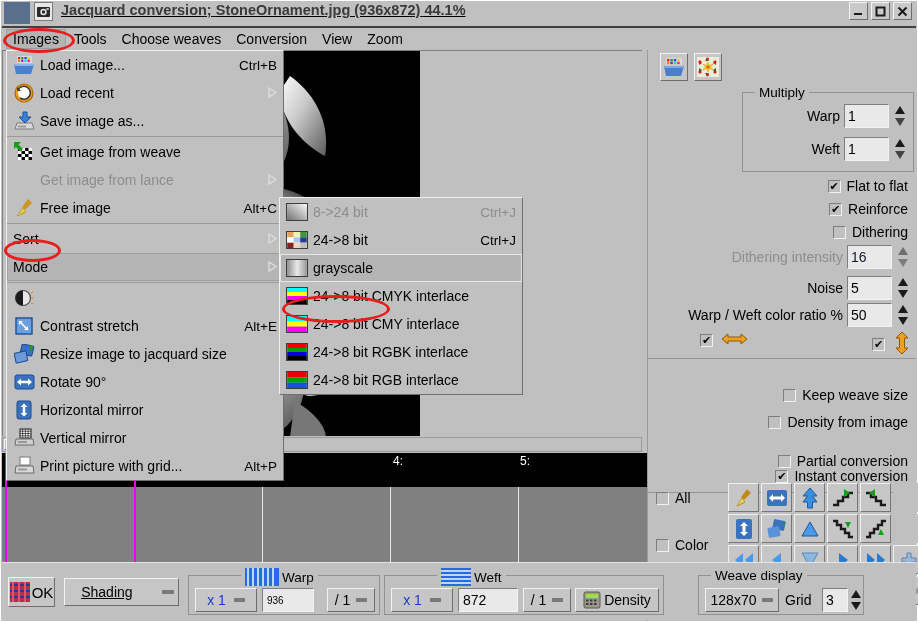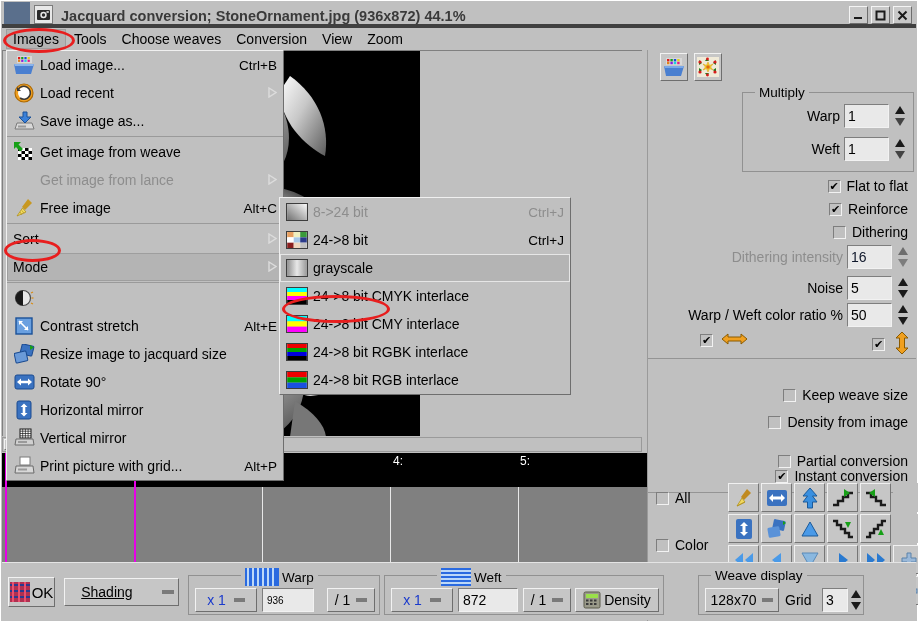--- a/index.html
+++ b/index.html
@@ -10,22 +10,23 @@
     font-size:13px; color:#000;
     background:#c0c0c0;
     position:relative;
     -webkit-font-smoothing:none;
   }
   .app { position:absolute; inset:0; background:#c0c0c0; border:1px solid #fff; }
 
   
   .titlebar {
     position:absolute; left:1px; top:1px; right:1px; height:26px;
-    background:#c0c0c0; display:flex; align-items:flex-end;
-    border-bottom:4px solid #404040;
+    background:#c0c0c0; display:flex; align-items:flex-start;
+    border-bottom:2px solid #404040;
+    text-decoration:underline;
   }
   .tb-swatch { width:26px; height:22px; margin-left:2px; background:#5a6f8c; }
   .tb-appicon {
     width:19px; height:19px; margin-left:4px; background:#e8e8e8;
     border:1px solid #7c7c7c; display:flex; align-items:center; justify-content:center;
   }
   .tb-appicon svg { display:block; }
   .tb-title { flex:1; margin-left:8px; font-weight:bold; font-size:14.5px; color:#3a3a3a; white-space:nowrap; }
   .tb-btns { display:flex; gap:3px; margin-right:4px; }
   .tb-btn {
@@ -192,21 +193,21 @@
   .mi .txt { flex:1; white-space:nowrap; }
   .mi .acc { color:#000; font-size:13.5px; margin-left:8px; }
   .mi .sub { margin-left:8px; }
   .mi.disabled .txt, .mi.disabled .acc { color:#8d8d8d; }
   .mi.noicon { padding-left:6px; }
   .mi.framed { box-shadow:inset 0 0 0 1px #9e9e9e; background:#b4b4b4; }
   .msep { height:1px; background:#9a9a9a; margin:1px 0; }
 
   
   .submenu {
-    position:absolute; left:278px; top:196px; width:292px;
+    position:absolute; left:278px; top:196px; width:244px;
     background:#c0c0c0;
     border-top:1px solid #f0f0f0; border-left:1px solid #f0f0f0;
     border-right:1px solid #6e6e6e; border-bottom:1px solid #6e6e6e;
     z-index:50; font-size:14px;
   }
   .submenu .mi { height:28px; }
   .submenu .mi.sel { background:#b4b4b4; box-shadow:inset 0 0 0 1px #e6e6e6; }
   .sw { width:22px; height:18px; border:1px solid #3d3d3d; display:block; }
 
   

